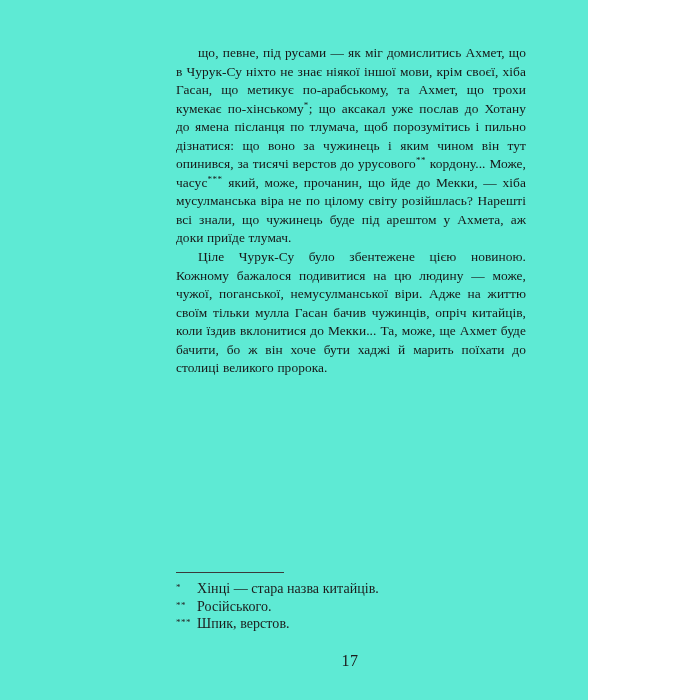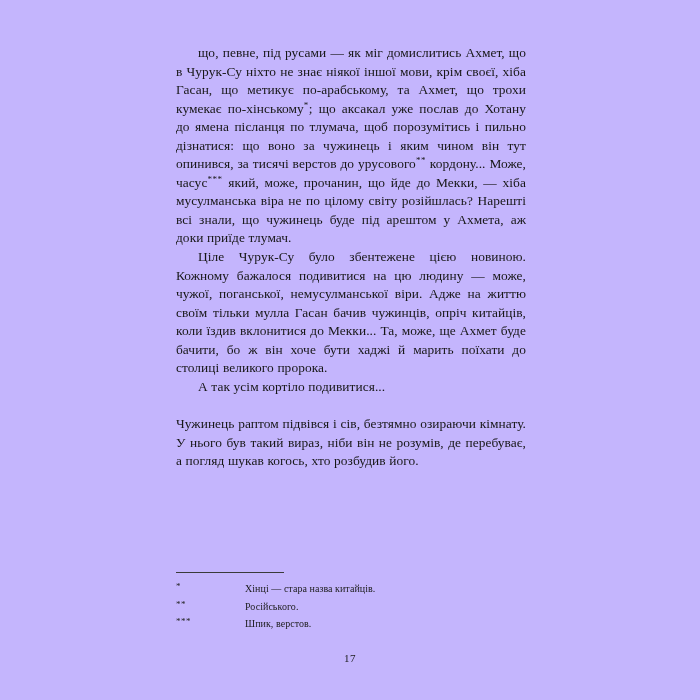--- a/index.html
+++ b/index.html
@@ -13,23 +13,23 @@
     position: relative;
     font-family: "Liberation Serif", "DejaVu Serif", serif;
     color: #171717;
     overflow: hidden;
   }
 
   .page {
     position: absolute;
     left: 0;
     top: 0;
-    width: 700px;
+    width: 588px;
     height: 700px;
-    background: #c4b5fd;
+    background: #5eead4;
   }
 
   .text-block {
     position: absolute;
     left: 176px;
     top: 44px;
     width: 350px;
   }
 
   .para {
@@ -83,57 +83,54 @@
     flex: 0 0 21px;
     font-size: 9px;
     letter-spacing: 0.5px;
     vertical-align: super;
     position: relative;
     top: -3px;
     color: #262626;
   }
 
   .footnote-text {
-    font-size: 10px;
+    font-size: 14px;
     line-height: 14px;
     color: #1c1c1c;
     letter-spacing: 0.05px;
-    margin-left: 48px;
   }
 
   .page-number {
     position: absolute;
     left: 0;
     top: 652px;
     width: 700px;
     text-align: center;
-    font-size: 11px;
+    font-size: 16px;
     color: #1c1c1c;
     letter-spacing: 0.4px;
   }
 </style>
 </head>
 <body>
 
 <div class="page">
 
   <div class="text-block">
 
     <p class="para">
       <span>що, певне, під русами — як міг домислитись Ахмет, що в Чурук-Су ніхто не знає ніякої іншої мови, крім своєї, хіба Гасан, що метикує по-арабському, та Ахмет, що трохи кумекає по-хінському</span><sup class="fn">*</sup><span>; що аксакал уже послав до Хотану до ямена післанця по тлумача, щоб порозумітись і пильно дізнатися: що воно за чужинець і яким чином він тут опинився, за тисячі верстов до урусового</span><sup class="fn">**</sup><span> кордону... Може, часус</span><sup class="fn">***</sup><span> який, може, прочанин, що йде до Мекки, — хіба мусулманська віра не по цілому світу розійшлась? Нарешті всі знали, що чужинець буде під арештом у Ахмета, аж доки приїде тлумач.</span>
     </p>
 
     <p class="para">Ціле Чурук-Су було збентежене цією новиною. Кожному бажалося подивитися на цю людину — може, чужої, поганської, немусулманської віри. Адже на життю своїм тільки мулла Гасан бачив чужинців, опріч китайців, коли їздив вклонитися до Мекки... Та, може, ще Ахмет буде бачити, бо ж він хоче бути хаджі й марить поїхати до столиці великого пророка.</p>
 
 
-    <p class="para">А так усім кортіло подивитися...</p>
 
     <div class="section-gap"></div>
 
-    <p class="para no-indent">Чужинець раптом підвівся і сів, безтямно озираючи кімнату. У нього був такий вираз, ніби він не розумів, де перебуває, а погляд шукав когось, хто розбудив його.</p>
 
 
   </div>
 
   <div class="footnote-area">
     <div class="footnote-rule"></div>
 
     <div class="footnote-row">
       <span class="footnote-marker">*</span>
       <span class="footnote-text">Хінці — стара назва китайців.</span>

